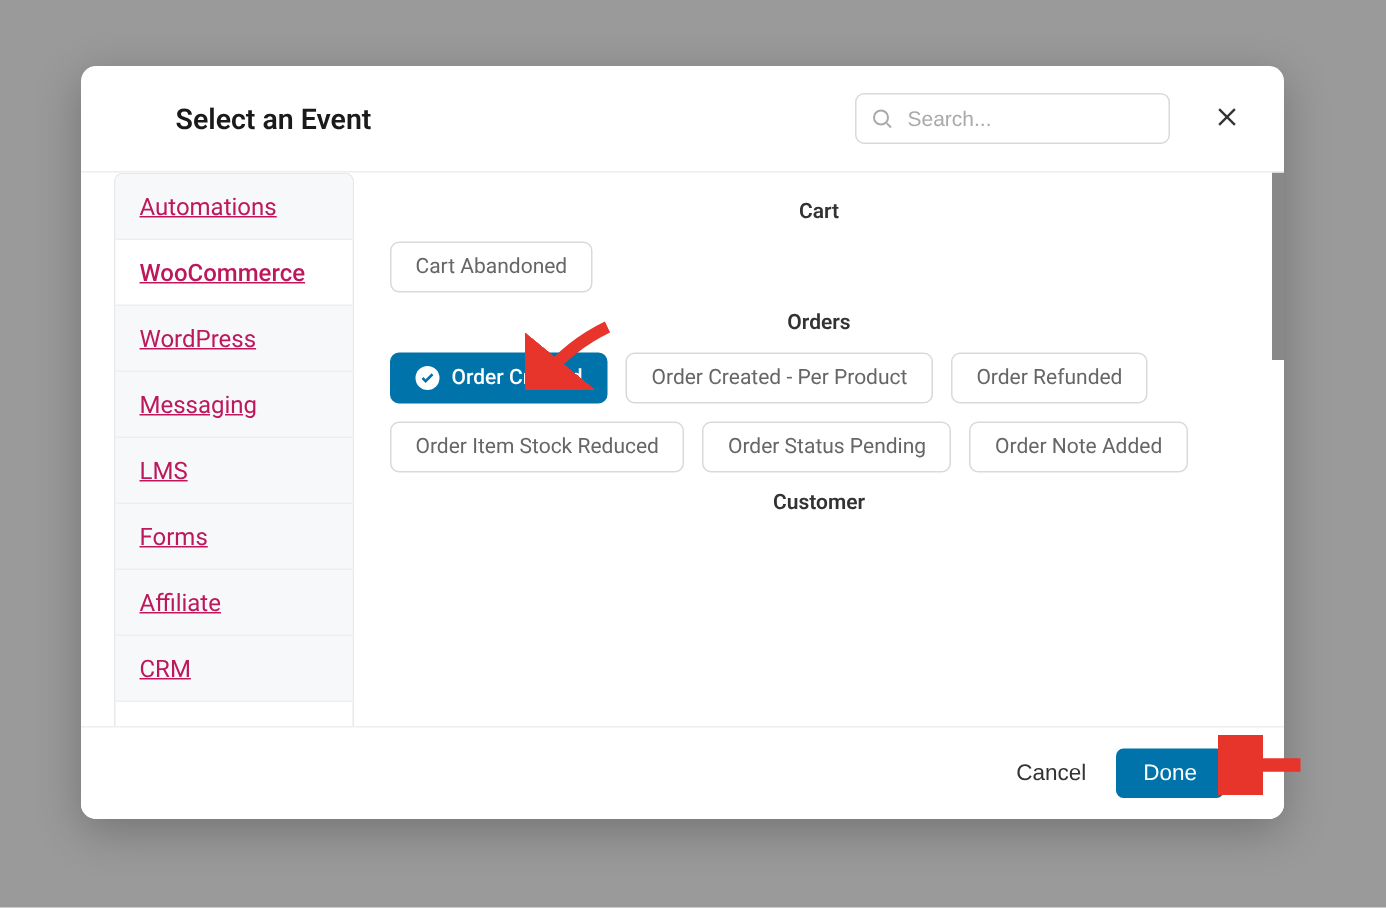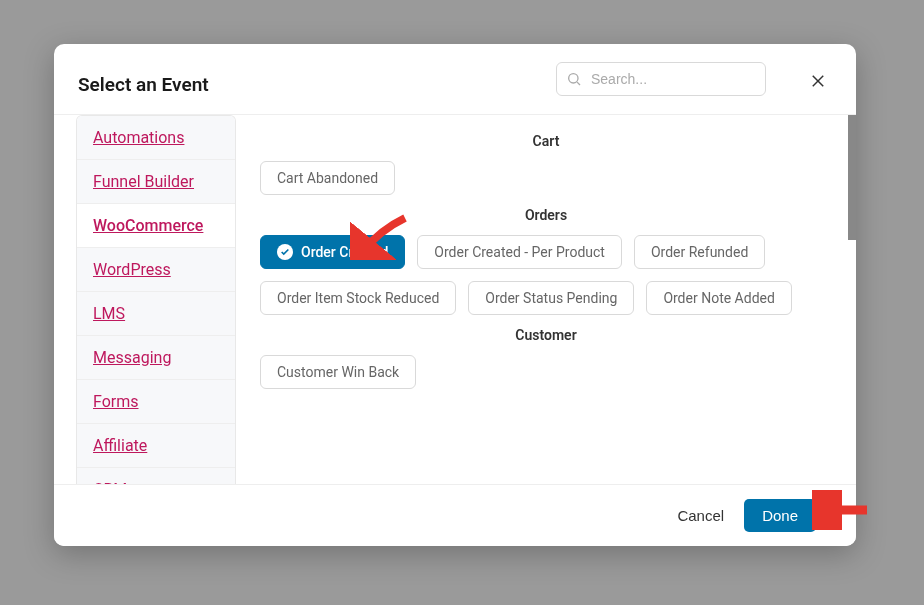--- a/index.html
+++ b/index.html
@@ -19,23 +19,24 @@
       height: 502px;
       background: #fff;
       border-radius: 10px;
       box-shadow: 0 8px 30px rgba(0,0,0,0.25);
       display: flex;
       flex-direction: column;
       overflow: hidden;
     }
     .modal-header {
       display: flex;
-      align-items: flex-end;
+      align-items: center;
       padding: 18px 24px 18px 24px;
-      gap: 28px;
+      gap: 14px;
+      margin-left: 39px;
     }
     .modal-title {
       font-size: 19px;
       font-weight: 600;
       color: #1a1a1a;
       flex: 1;
     }
     .search-wrap {
       position: relative;
       width: 210px;
@@ -210,25 +211,24 @@
           <line x1="5" y1="5" x2="19" y2="19"></line>
           <line x1="19" y1="5" x2="5" y2="19"></line>
         </svg>
       </span>
     </button>
   </div>
 
   <div class="modal-body">
     <div class="sidebar" id="sidebar">
         <div class="sidebar-item"><span>Automations</span></div>
-        <div class="sidebar-item"><span>Funnel Builder</span></div>
         <div class="sidebar-item active"><span>WooCommerce</span></div>
         <div class="sidebar-item"><span>WordPress</span></div>
+        <div class="sidebar-item"><span>Messaging</span></div>
         <div class="sidebar-item"><span>LMS</span></div>
-        <div class="sidebar-item"><span>Messaging</span></div>
         <div class="sidebar-item"><span>Forms</span></div>
         <div class="sidebar-item"><span>Affiliate</span></div>
         <div class="sidebar-item"><span>CRM</span></div>
       </div>
     <div class="content" id="content">
       <div class="section-label">Cart</div>
         <div class="chips">
           <div class="chip">
             <span>Cart Abandoned</span>
           </div>
@@ -253,25 +253,20 @@
             <span>Order Item Stock Reduced</span>
           </div>
           <div class="chip">
             <span>Order Status Pending</span>
           </div>
           <div class="chip">
             <span>Order Note Added</span>
           </div>
         </div>
         <div class="section-label">Customer</div>
-        <div class="chips">
-          <div class="chip">
-            <span>Customer Win Back</span>
-          </div>
-        </div>
         <div class="content-scroll-indicator"></div>
     </div>
   </div>
 
   <div class="modal-footer">
     <button class="btn-cancel">Cancel</button>
     <button class="btn-done">Done</button>
   </div>
 </div>
 

